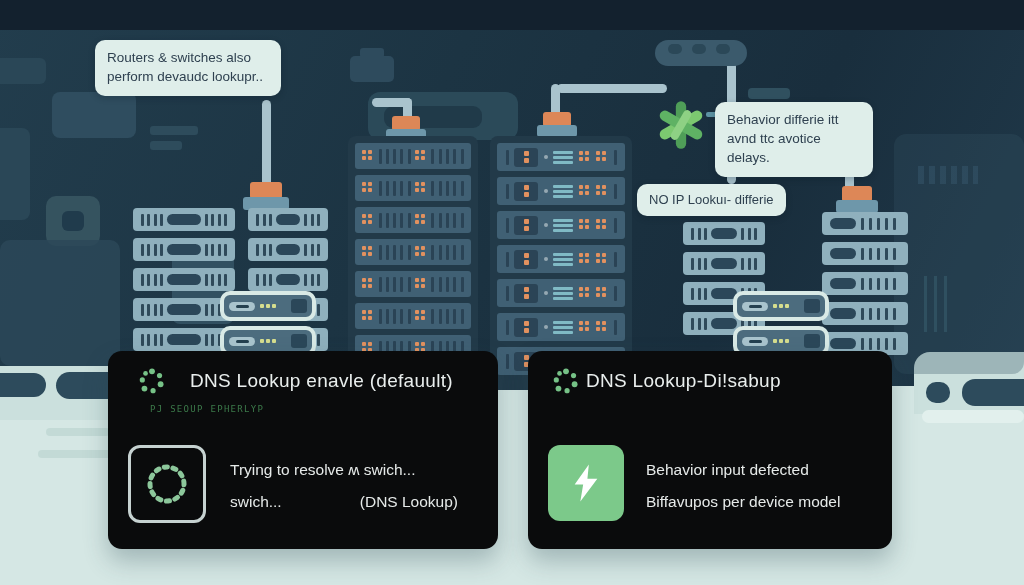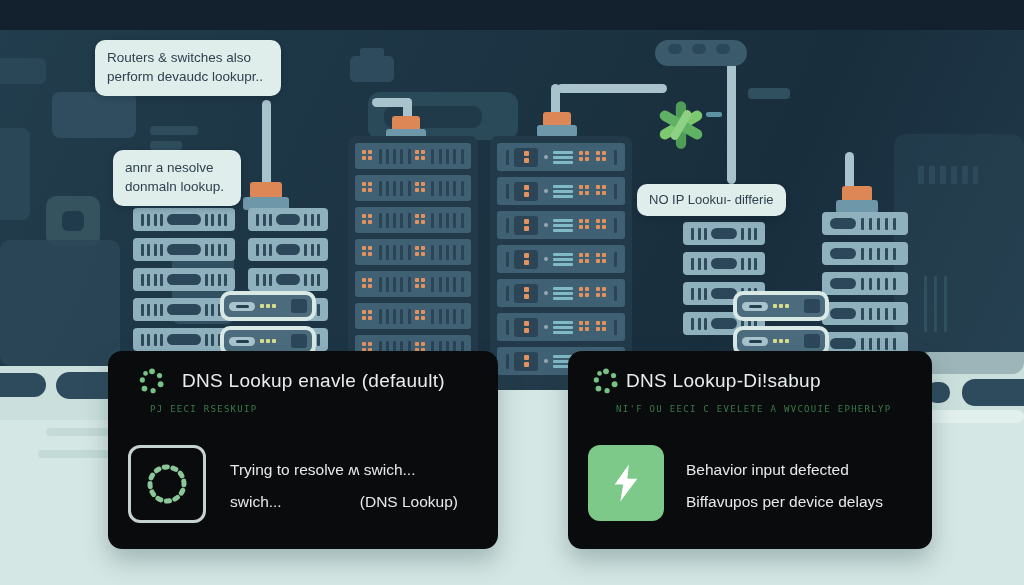--- a/index.html
+++ b/index.html
@@ -110,23 +110,23 @@
           font-size:13.5px;line-height:1.4;z-index:15;box-shadow:0 2px 6px rgba(10,25,35,.25);}
   #b1{left:95px;top:40px;width:162px;}
   #b2{left:113px;top:150px;width:104px;}
   #b3{left:715px;top:102px;width:134px;}
   #b4{left:637px;top:184px;white-space:nowrap;font-size:13px;padding:7px 12px;}
 
   
   .terminal{background:#0a0b0c;border-radius:14px;z-index:20;
             box-shadow:0 12px 24px rgba(40,70,80,.30);}
   #term-left{left:108px;top:351px;width:390px;height:198px;}
-  #term-right{left:568px;top:351px;width:364px;height:198px;}
+  #term-right{left:528px;top:351px;width:364px;height:198px;}
   .t-title{position:absolute;top:19px;color:#e9eeed;font-size:19px;letter-spacing:.3px;}
-  #term-left .t-title{left:74px;text-align:right;} #term-right .t-title{left:58px;}
+  #term-left .t-title{left:82px;text-align:right;} #term-right .t-title{left:58px;}
   .t-sub{position:absolute;top:53px;font-family:"DejaVu Sans Mono",monospace;
          font-size:9px;color:#3c7a4a;letter-spacing:1.3px;}
   #term-left .t-sub{left:42px;} #term-right .t-sub{left:48px;}
   .t-dots{position:absolute;left:30px;top:16px;}
   #term-right .t-dots{left:24px;}
   .t-iconbox{position:absolute;left:20px;top:94px;width:72px;height:72px;border:3px solid #c6d2d1;
              border-radius:12px;display:flex;align-items:center;justify-content:center;}
   .t-greenbox{position:absolute;left:20px;top:94px;width:76px;height:76px;background:#7cc98a;
              border-radius:12px;display:flex;align-items:center;justify-content:center;}
   .t-line{position:absolute;color:#e6eae9;font-size:15.5px;}
@@ -788,35 +788,35 @@
     <g transform="translate(30,30)">
       <rect x="-5" y="-23" width="10" height="46" rx="5" fill="#4f9e58"></rect>
       <rect x="-5" y="-23" width="10" height="46" rx="5" fill="#7cc970" transform="rotate(60)"></rect>
       <rect x="-5" y="-23" width="10" height="46" rx="5" fill="#5fb264" transform="rotate(120)"></rect>
       <rect x="-4" y="-16" width="8" height="32" rx="4" fill="#8ed184" transform="rotate(30)"></rect>
     </g>
   </svg>
   <div class="abs" id="star-dash"></div>
 
   <div class="abs bubble" id="b1">Routers &amp; switches also perform devaudc lookupr..</div>
-  <div class="abs bubble" id="b2">annr a nesolve donmaln lookup.</div>
+  <div class="abs bubble" id="b3">Behavior differie itt avnd ttc avotice delays.</div>
   <div class="abs bubble" id="b4">NO IP Lookuı- differie</div>
 
   <div class="abs terminal" id="term-left">
     <svg class="t-dots" width="28" height="28" viewBox="0 0 26 26">
       <circle cx="13" cy="4" r="2.7" fill="#76c287"></circle>
         <circle cx="20" cy="8" r="2.4" fill="#76c287"></circle>
       <circle cx="21" cy="16" r="2.7" fill="#76c287"></circle>
         <circle cx="14" cy="22" r="2.4" fill="#76c287"></circle>
       <circle cx="6" cy="20" r="2.7" fill="#76c287"></circle>
         <circle cx="4" cy="12" r="2.4" fill="#76c287"></circle>
       <circle cx="7" cy="6" r="2.2" fill="#76c287"></circle>
     </svg>
     <div class="t-title">DNS Lookup enavle (defauult)</div>
-    <div class="t-sub">PJ EECI RSESKUIP</div>
+    <div class="t-sub">PJ SEOUP EPHERLYP</div>
     <div class="t-iconbox">
       <svg width="50" height="50" viewBox="0 0 50 50">
         <circle cx="25" cy="25" r="17" fill="none" stroke="#8cc79b" stroke-width="5" stroke-dasharray="3.2 5.6" stroke-linecap="round" transform="rotate(-8 25 25)"></circle>
       </svg>
     </div>
     <div class="t-line l2">
       <span>swich...</span>
       <span>(DNS Lookup)</span>
     </div>
     <div class="t-line l1">Trying to resolve ʍ swich...</div>
@@ -826,23 +826,22 @@
     <svg class="t-dots" width="28" height="28" viewBox="0 0 26 26">
       <circle cx="13" cy="4" r="2.7" fill="#76c287"></circle>
         <circle cx="20" cy="8" r="2.4" fill="#76c287"></circle>
       <circle cx="21" cy="16" r="2.7" fill="#76c287"></circle>
         <circle cx="14" cy="22" r="2.4" fill="#76c287"></circle>
       <circle cx="6" cy="20" r="2.7" fill="#76c287"></circle>
         <circle cx="4" cy="12" r="2.4" fill="#76c287"></circle>
       <circle cx="7" cy="6" r="2.2" fill="#76c287"></circle>
     </svg>
     <div class="t-title">DNS Lookup-Di!sabup</div>
-    <div class="t-sub">NI'F OU EECI C EVELETE A WVCOUIE EPHERLYP</div>
     <div class="t-greenbox">
       <svg width="34" height="40" viewBox="0 0 24 28">
         <polygon points="14,1 4,15 10,15 8,27 20,11 13,11" fill="#ffffff"></polygon>
       </svg>
     </div>
     <div class="t-line l1">Behavior input defected</div>
-    <div class="t-line l2">Biffavupos per device delays</div>
+    <div class="t-line l2">Biffavupos per device model</div>
   </div>
 
 </div>
 
 </body></html>

